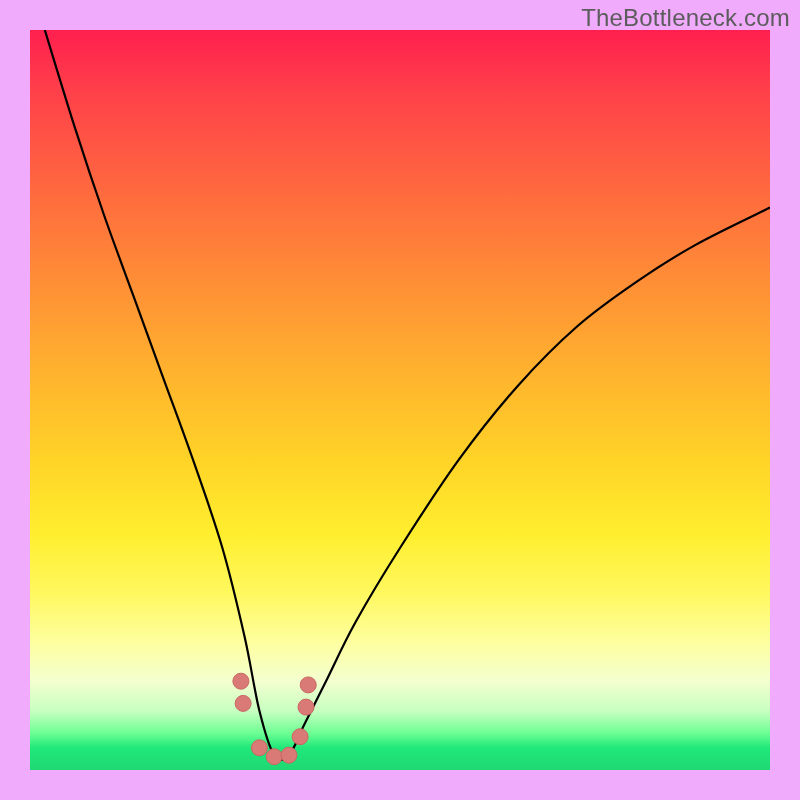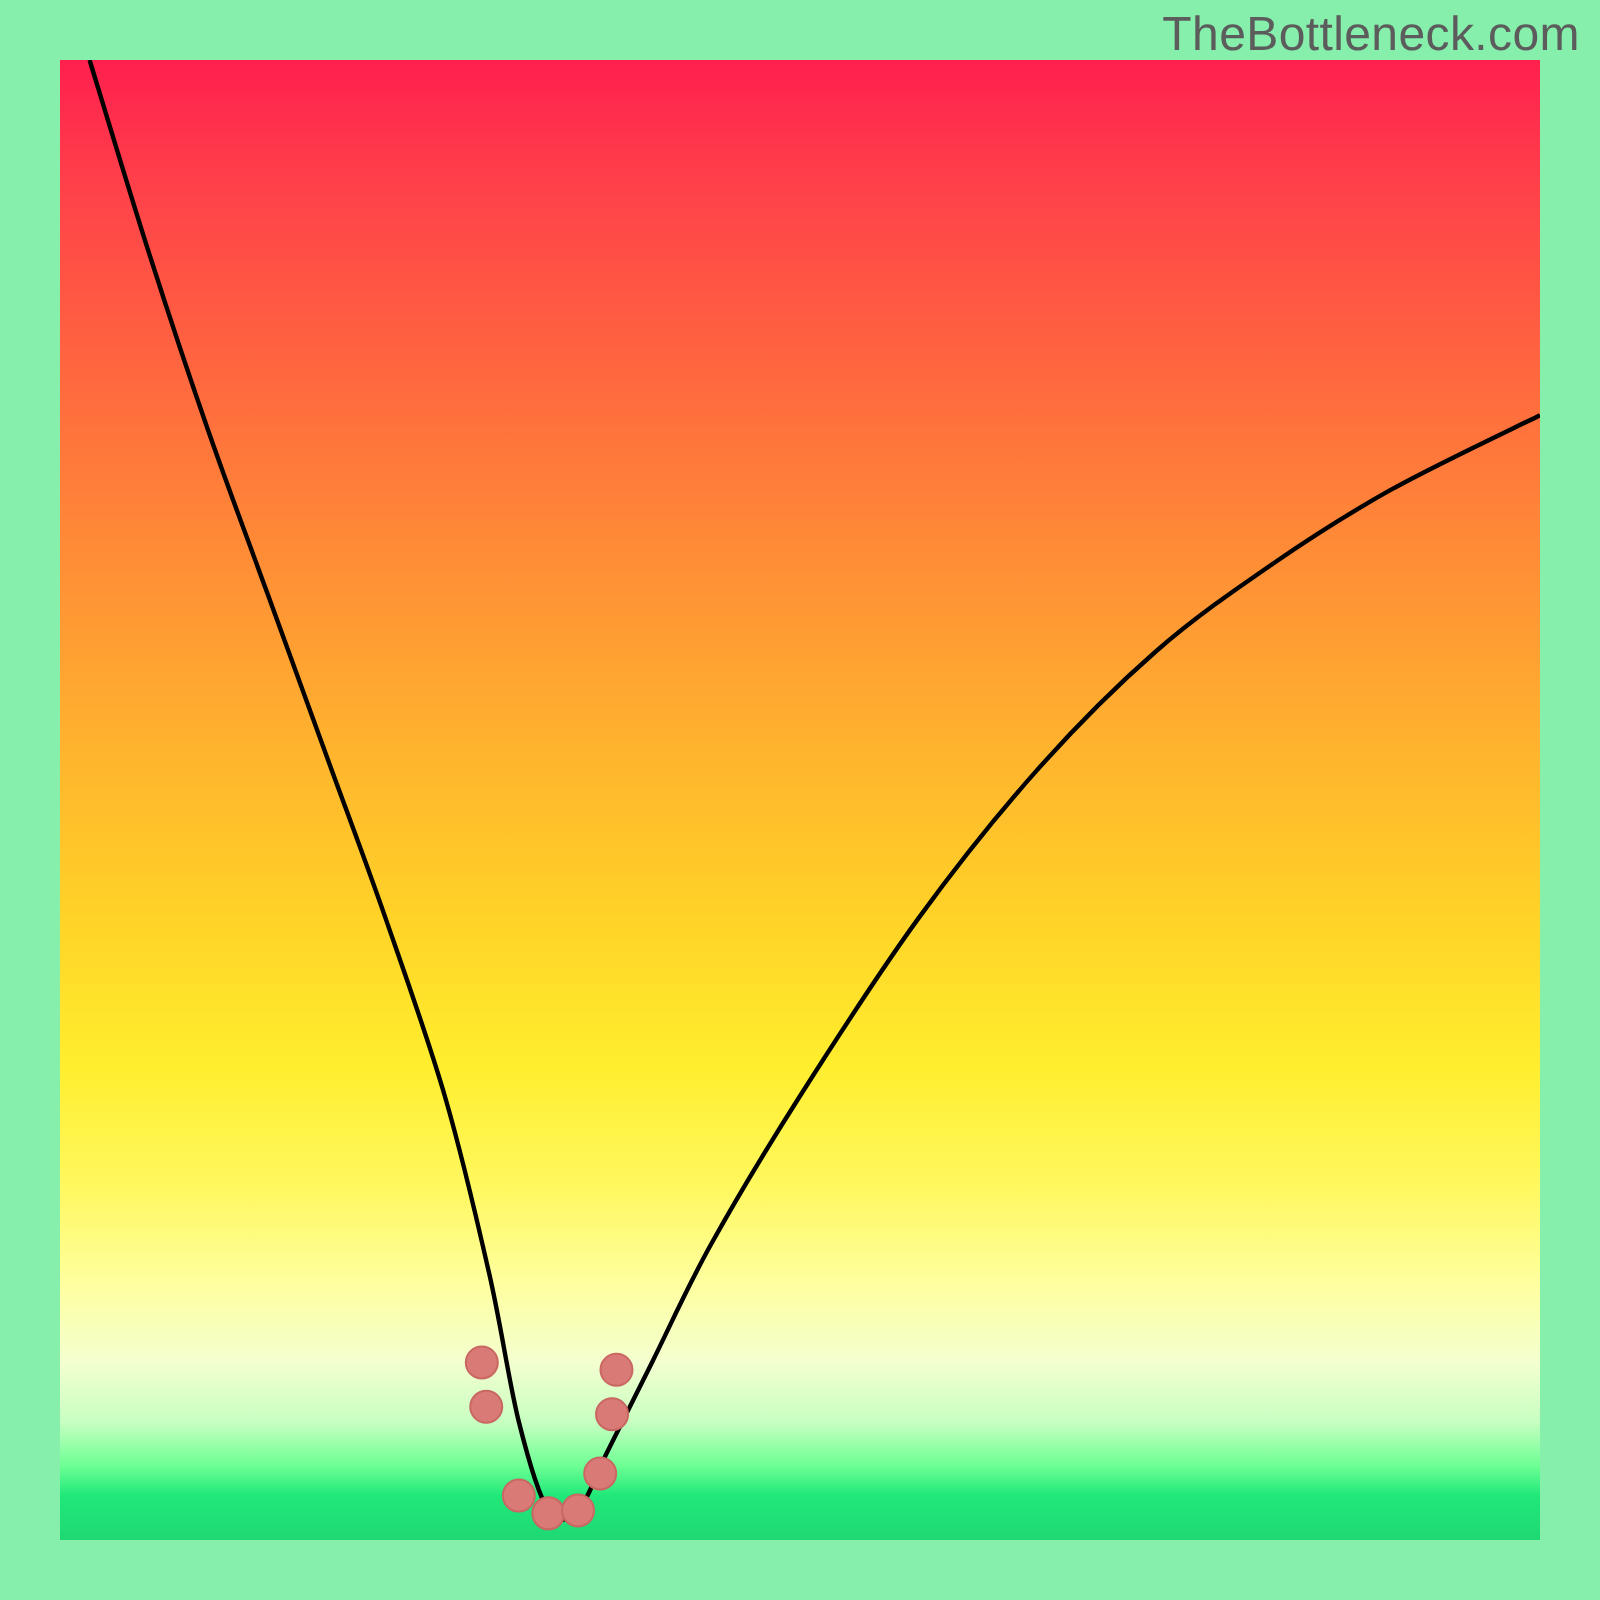--- a/index.html
+++ b/index.html
@@ -10,21 +10,21 @@
     overflow: hidden;
     background: #000;
     font-family: Arial, Helvetica, sans-serif;
   }
   .frame {
     position: absolute;
     left: 0;
     top: 0;
     width: 800px;
     height: 800px;
-    background: #86efac;
+    background: #f0abfc;
   }
   .plot-area {
     position: absolute;
     left: 30px;
     top: 30px;
     width: 740px;
     height: 740px;
     overflow: hidden;
   }
   .gradient {

